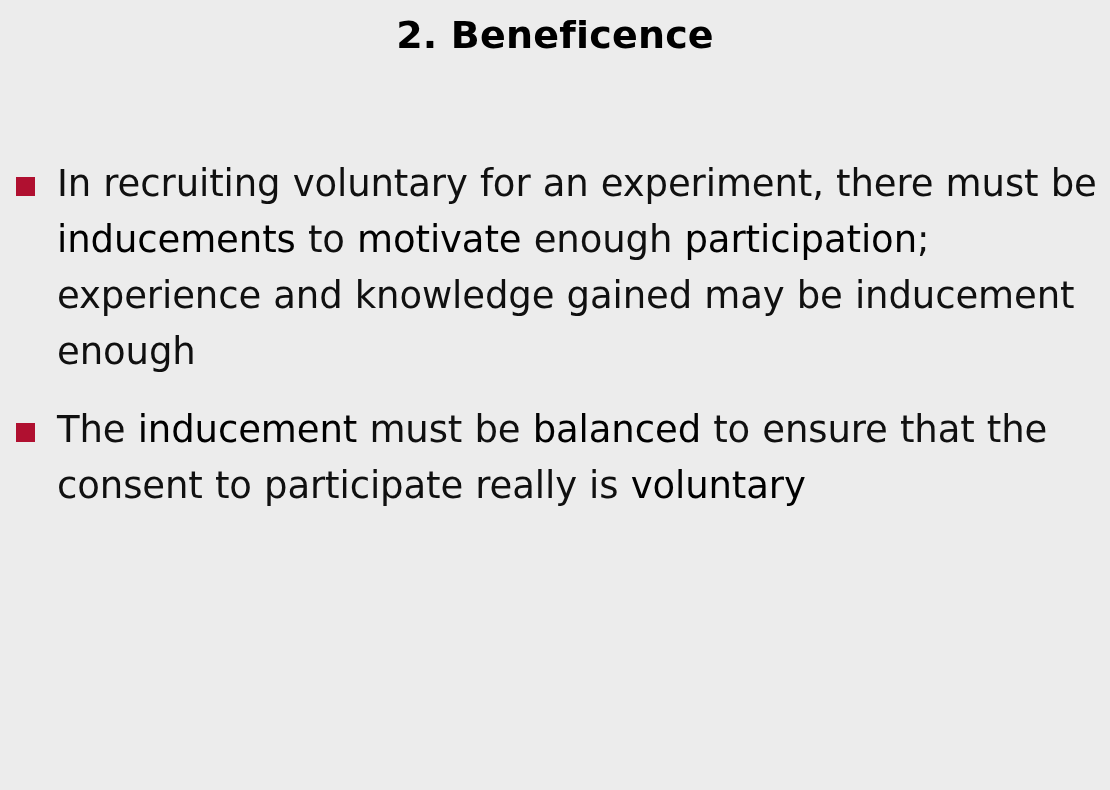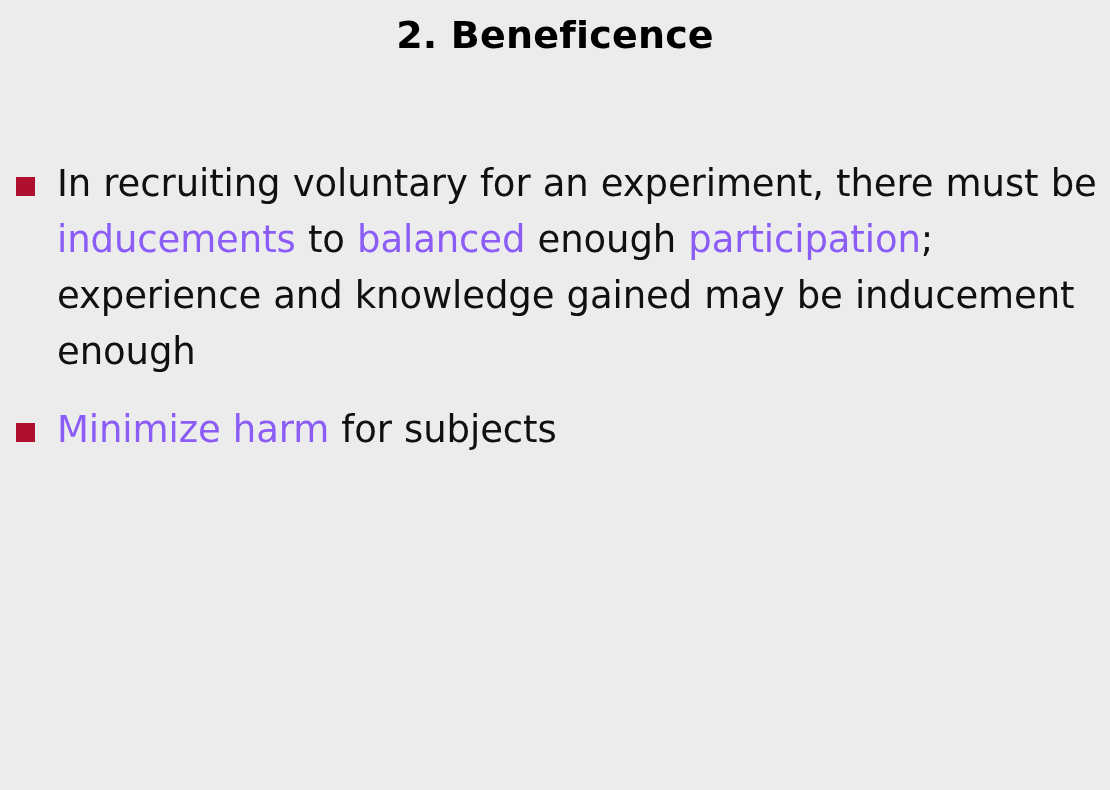--- a/index.html
+++ b/index.html
@@ -53,21 +53,21 @@
     display: block;
   }
   .bullet-text {
     font-size: 37px;
     line-height: 56px;
     color: #101010;
     letter-spacing: -0.1px;
     word-spacing: 0.5px;
   }
   .red {
-    color: #8b5cf6;
+    color: #000000;
   }
   .red-bold {
     color: #a50f2d;
     font-weight: bold;
   }
   .italic-line {
     display: block;
     font-style: italic;
     color: #101010;
   }
@@ -78,26 +78,26 @@
 <div class="slide">
 
   <div class="slide-title">2. Beneficence</div>
 
   <ul class="bullet-list">
 
 
     <li class="bullet-item">
       <span class="bullet-marker"></span>
       <div class="bullet-text">
-        <span>In recruiting voluntary for an experiment, there must be </span><span class="red">inducements</span><span> to </span><span class="red">balanced</span><span> enough </span><span class="red">participation</span><span>; experience and knowledge gained may be inducement enough</span>
+        <span>In recruiting voluntary for an experiment, there must be </span><span class="red">inducements</span><span> to </span><span class="red">motivate</span><span> enough </span><span class="red">participation</span><span>; experience and knowledge gained may be inducement enough</span>
       </div>
     </li>
-
 
     <li class="bullet-item">
       <span class="bullet-marker"></span>
       <div class="bullet-text">
-        <span class="red">Minimize harm</span><span> for subjects</span>
+        <span>The </span><span class="red">inducement</span><span> must be </span><span class="red">balanced</span><span> to ensure that the consent to participate really is </span><span class="red">voluntary</span>
       </div>
     </li>
+
 
   </ul>
 </div>
 
 </body></html>

